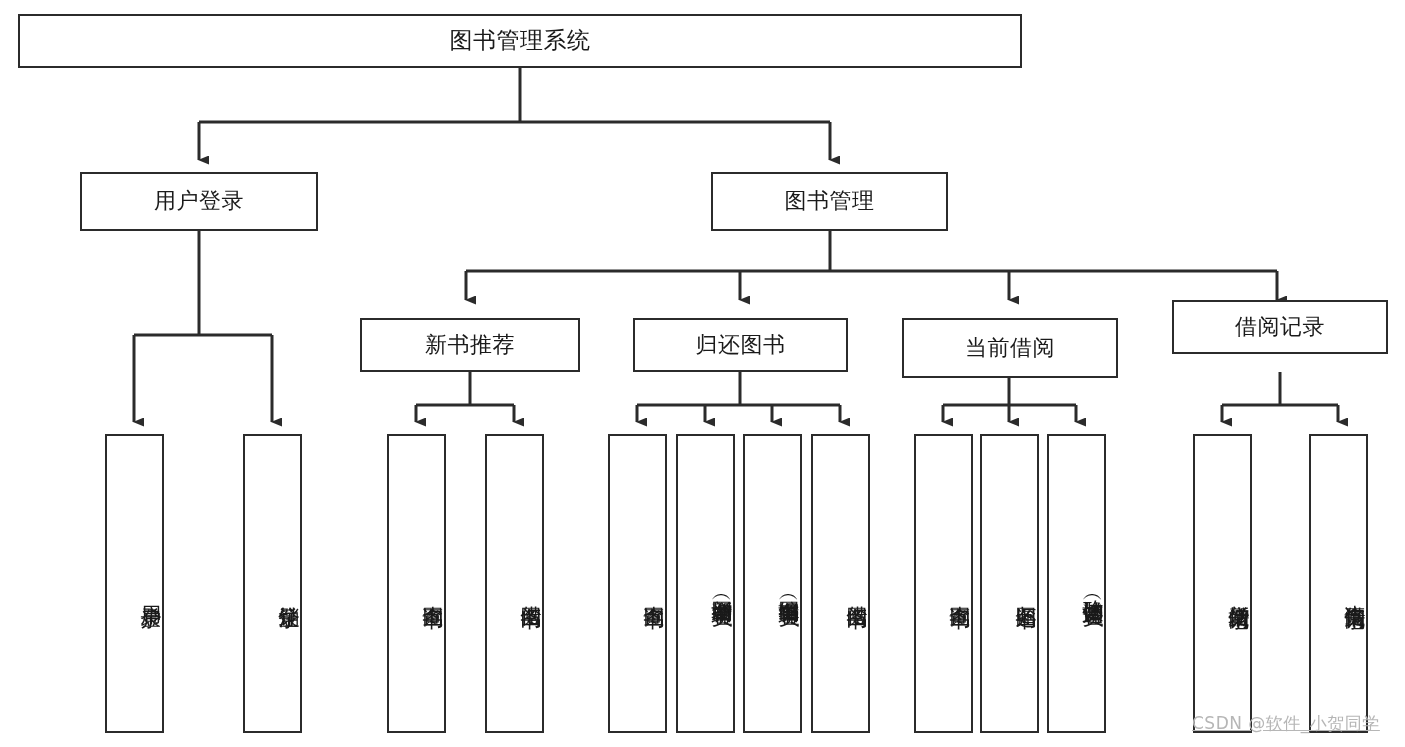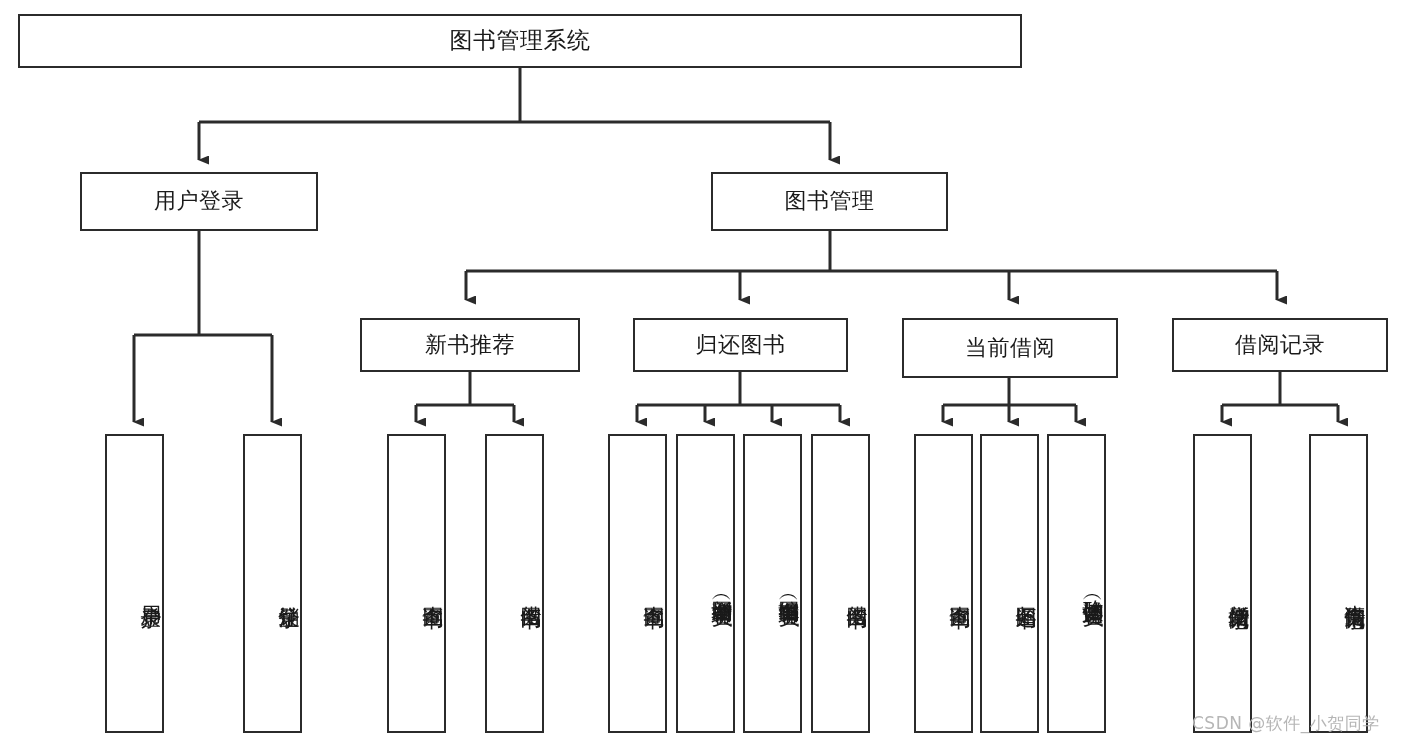--- a/index.html
+++ b/index.html
@@ -55,20 +55,21 @@
     width: 1405px;
     height: 747px;
     pointer-events: none;
   }
   .watermark {
     position: absolute;
     color: #b6b6b6;
     font-size: 17px;
     white-space: nowrap;
     letter-spacing: 0.5px;
+    text-decoration: underline;
   }
 </style>
 </head>
 <body>
 
 <div id="canvas">
 
   <svg class="links" viewBox="0 0 1405 747">
     <defs>
       <marker id="arrow" markerWidth="9" markerHeight="11" refX="4.5" refY="10" orient="auto" markerUnits="userSpaceOnUse">
@@ -120,21 +121,21 @@
   </svg>
 
   <div class="node horiz root" style="left:18px; top:14px; width:1004px; height:54px;">图书管理系统</div>
 
   <div class="node horiz" style="left:80px; top:172px; width:238px; height:59px;">用户登录</div>
   <div class="node horiz" style="left:711px; top:172px; width:237px; height:59px;">图书管理</div>
 
   <div class="node horiz" style="left:360px; top:318px; width:220px; height:54px;">新书推荐</div>
   <div class="node horiz" style="left:633px; top:318px; width:215px; height:54px;">归还图书</div>
   <div class="node horiz" style="left:902px; top:318px; width:216px; height:60px;">当前借阅</div>
-  <div class="node horiz" style="left:1172px; top:318px; width:216px; height:54px;">借阅记录</div>
+  <div class="node horiz" style="left:1172px; top:300px; width:216px; height:54px;">借阅记录</div>
 
   <div class="node vert" style="left:105px; top:434px; width:59px; height:299px;">用户登录</div>
   <div class="node vert" style="left:243px; top:434px; width:59px; height:299px;">注销登录</div>
 
   <div class="node vert" style="left:387px; top:434px; width:59px; height:299px;">查询图书</div>
   <div class="node vert" style="left:485px; top:434px; width:59px; height:299px;">借阅图书</div>
 
   <div class="node vert" style="left:608px; top:434px; width:59px; height:299px;">查询图书</div>
   <div class="node vert tall" style="left:676px; top:434px; width:59px; height:299px;">新增图书（管理员）</div>
   <div class="node vert tall" style="left:743px; top:434px; width:59px; height:299px;">编辑图书（管理员）</div>

